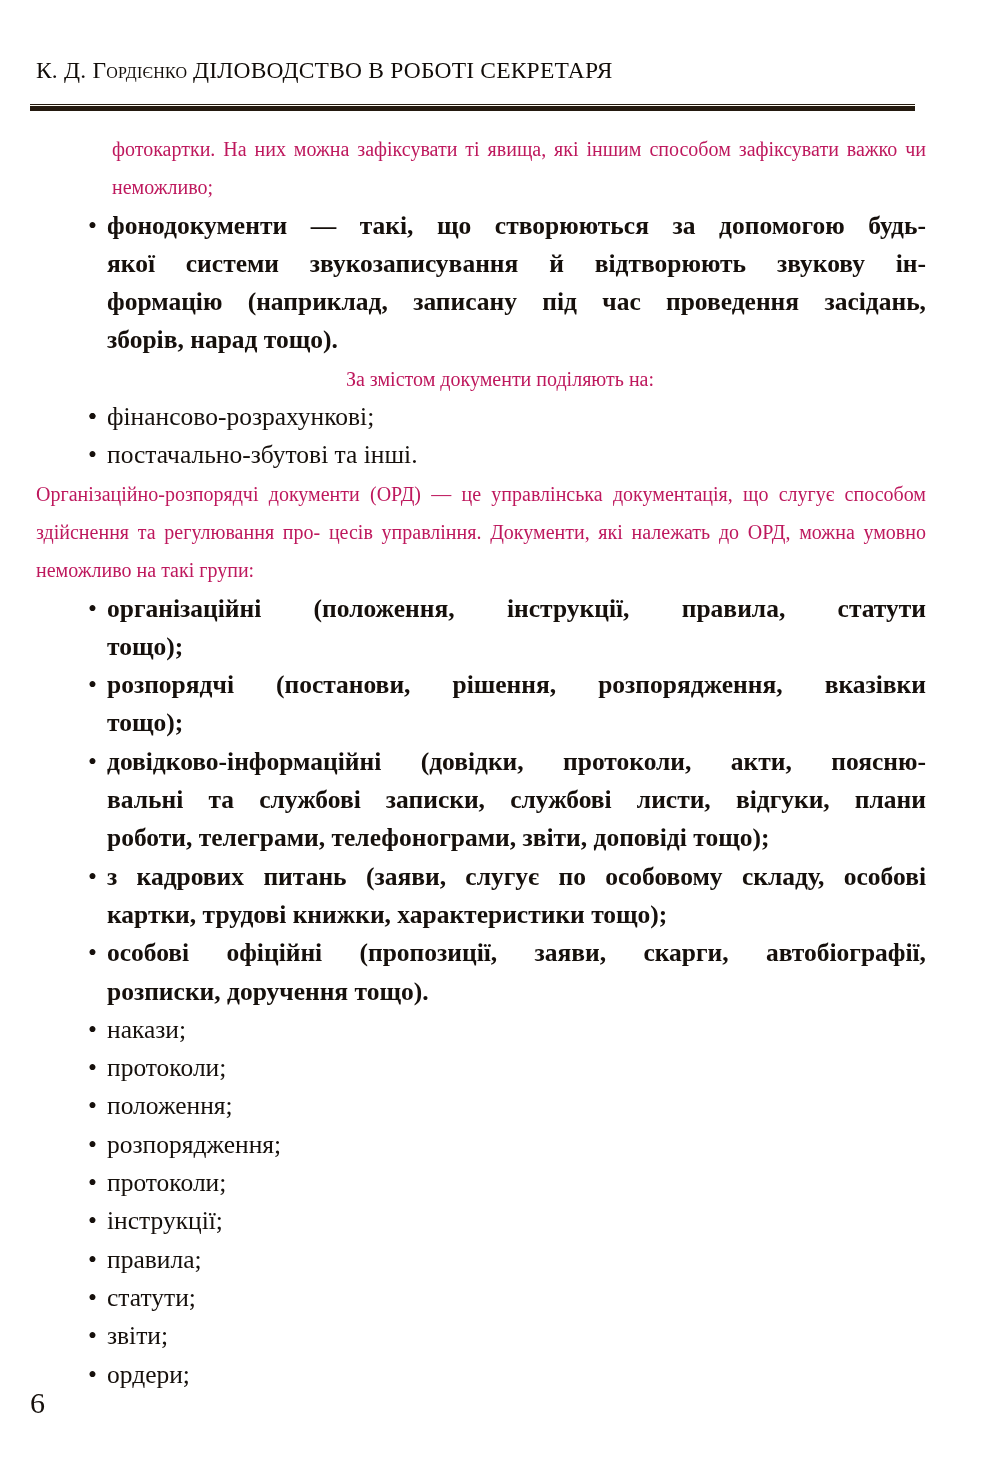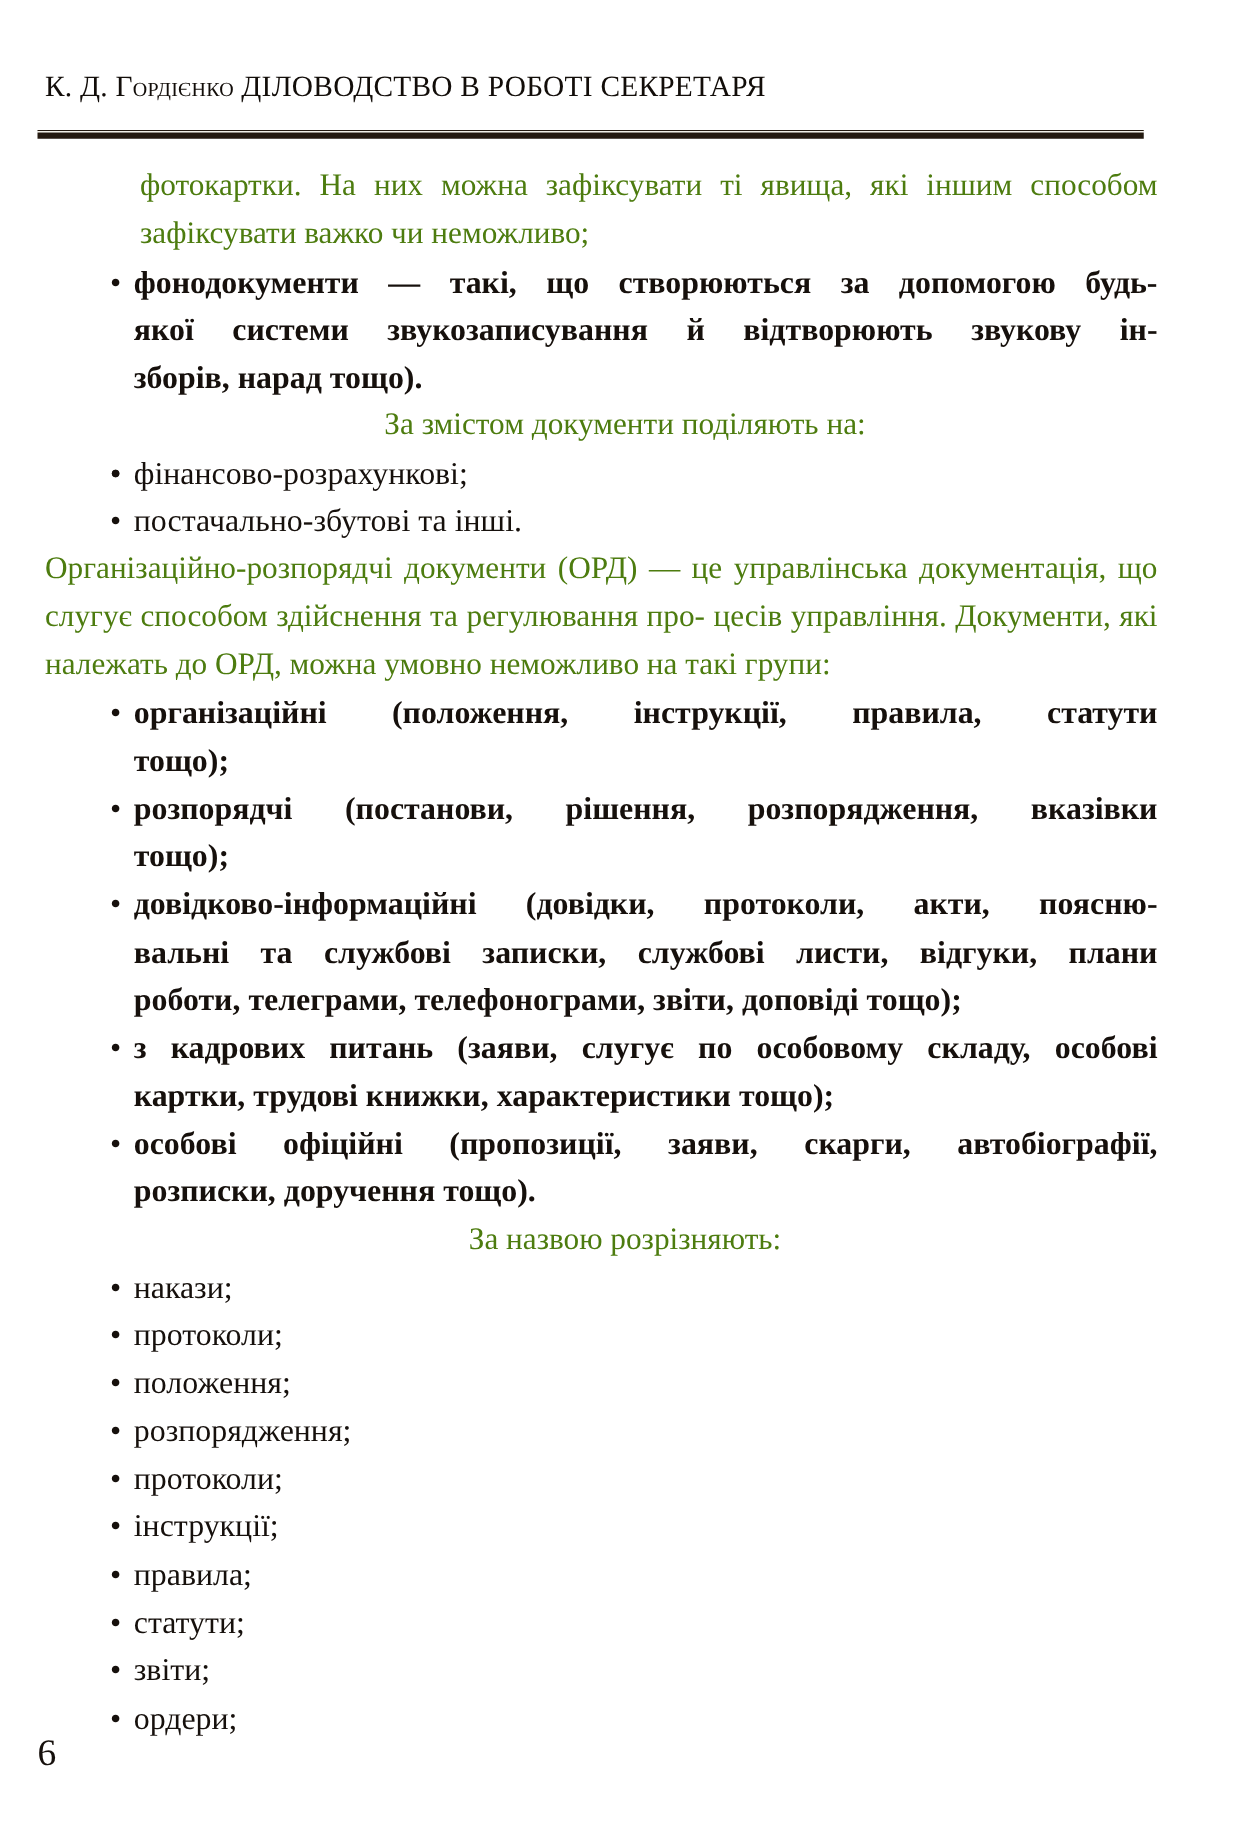--- a/index.html
+++ b/index.html
@@ -67,26 +67,26 @@
 
   
   .body-block {
     position: absolute;
     left: 36px;
     top: 130px;
     width: 890px;
   }
 
   .para {
-    font-size: 25px;
+    font-size: 20px;
     line-height: 38.3px;
     text-align: justify;
     text-justify: inter-word;
     margin: 0;
-    color: #4d7c0f;
+    color: #be185d;
   }
   .para.cont {
     margin-left: 76px;
     width: 814px;
   }
   .para.lead {
     text-align: center;
     text-indent: 38px;
   }
 
@@ -166,20 +166,21 @@
       <span class="jline">фотокартки. На них можна зафіксувати ті явища, які іншим</span>
       <span class="jline last">способом зафіксувати важко чи неможливо;</span>
     </div>
 
     <ul class="blist justified">
       <li>
         <span class="bullet">•</span>
         <span class="linewrap">
           <span class="jline">фонодокументи — такі, що створюються за допомогою будь-</span>
           <span class="jline">якої системи звукозаписування й відтворюють звукову ін-</span>
+          <span class="jline">формацію (наприклад, записану під час проведення засідань,</span>
           <span class="jline last">зборів, нарад тощо).</span>
         </span>
       </li>
     </ul>
 
     <p class="para lead">За змістом документи поділяють на:</p>
     <ul class="blist simple">
       <li>
         <span class="bullet">•</span>
       </li>
@@ -232,21 +233,20 @@
       </li>
       <li>
         <span class="bullet">•</span>
         <span class="linewrap">
           <span class="jline">особові офіційні (пропозиції, заяви, скарги, автобіографії,</span>
           <span class="jline last">розписки, доручення тощо).</span>
         </span>
       </li>
     </ul>
 
-    <p class="para lead">За назвою розрізняють:</p>
     <ul class="blist simple">
       <li>
         <span class="bullet">•</span>
         <span>накази;</span>
       </li>
       <li>
         <span class="bullet">•</span>
         <span>протоколи;</span>
       </li>
       <li>

